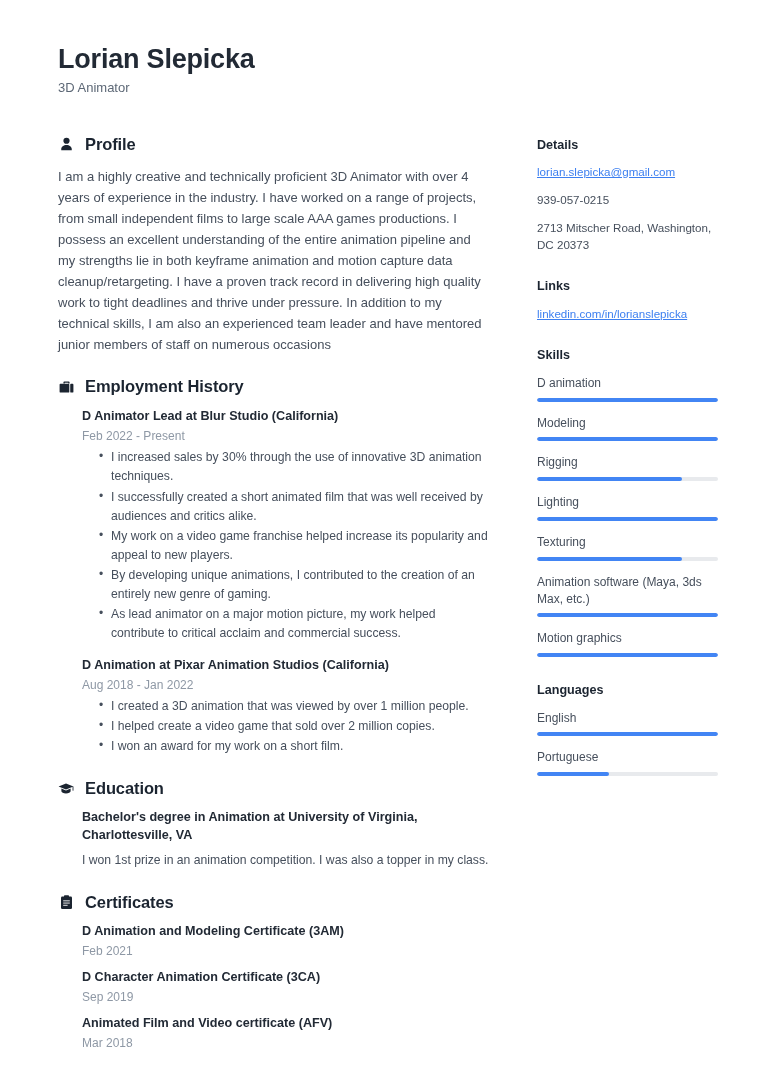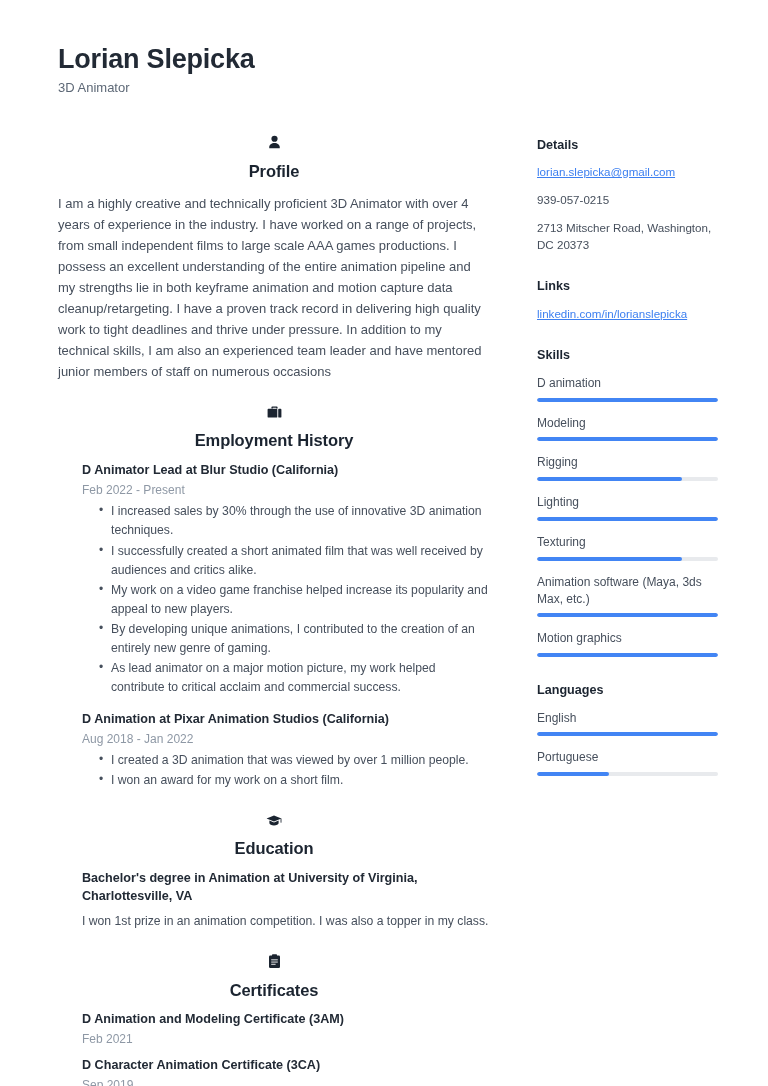--- a/index.html
+++ b/index.html
@@ -56,21 +56,20 @@
     padding-top: 2px;
   }
 
   
   .section { margin-bottom: 22px; }
   .section-head {
     display: flex;
     align-items: center;
     gap: 11px;
     margin-bottom: 11px;
-    flex-direction: column;
   }
   .section-icon {
     width: 16px;
     height: 17px;
     flex: 0 0 16px;
     display: flex;
     align-items: center;
     justify-content: center;
     color: #1b2430;
   }
@@ -228,20 +227,21 @@
             <li>By developing unique animations, I contributed to the creation of an entirely new genre of gaming.</li>
             <li>As lead animator on a major motion picture, my work helped contribute to critical acclaim and commercial success.</li>
           </ul>
         </div>
 
         <div class="entry">
           <div class="entry-title">D Animation at Pixar Animation Studios (California)</div>
           <div class="entry-date">Aug 2018 - Jan 2022</div>
           <ul class="bullets">
             <li>I created a 3D animation that was viewed by over 1 million people.</li>
+            <li>I helped create a video game that sold over 2 million copies.</li>
             <li>I won an award for my work on a short film.</li>
           </ul>
         </div>
       </div>
 
       <div class="section">
         <div class="section-head">
           <span class="section-icon">
             <svg width="16" height="13" viewBox="0 0 17 13" fill="currentColor">
               <path d="M8.5 1.1L0.6 4.3l7.9 3.2 7.9-3.2-7.9-3.2z"></path>

